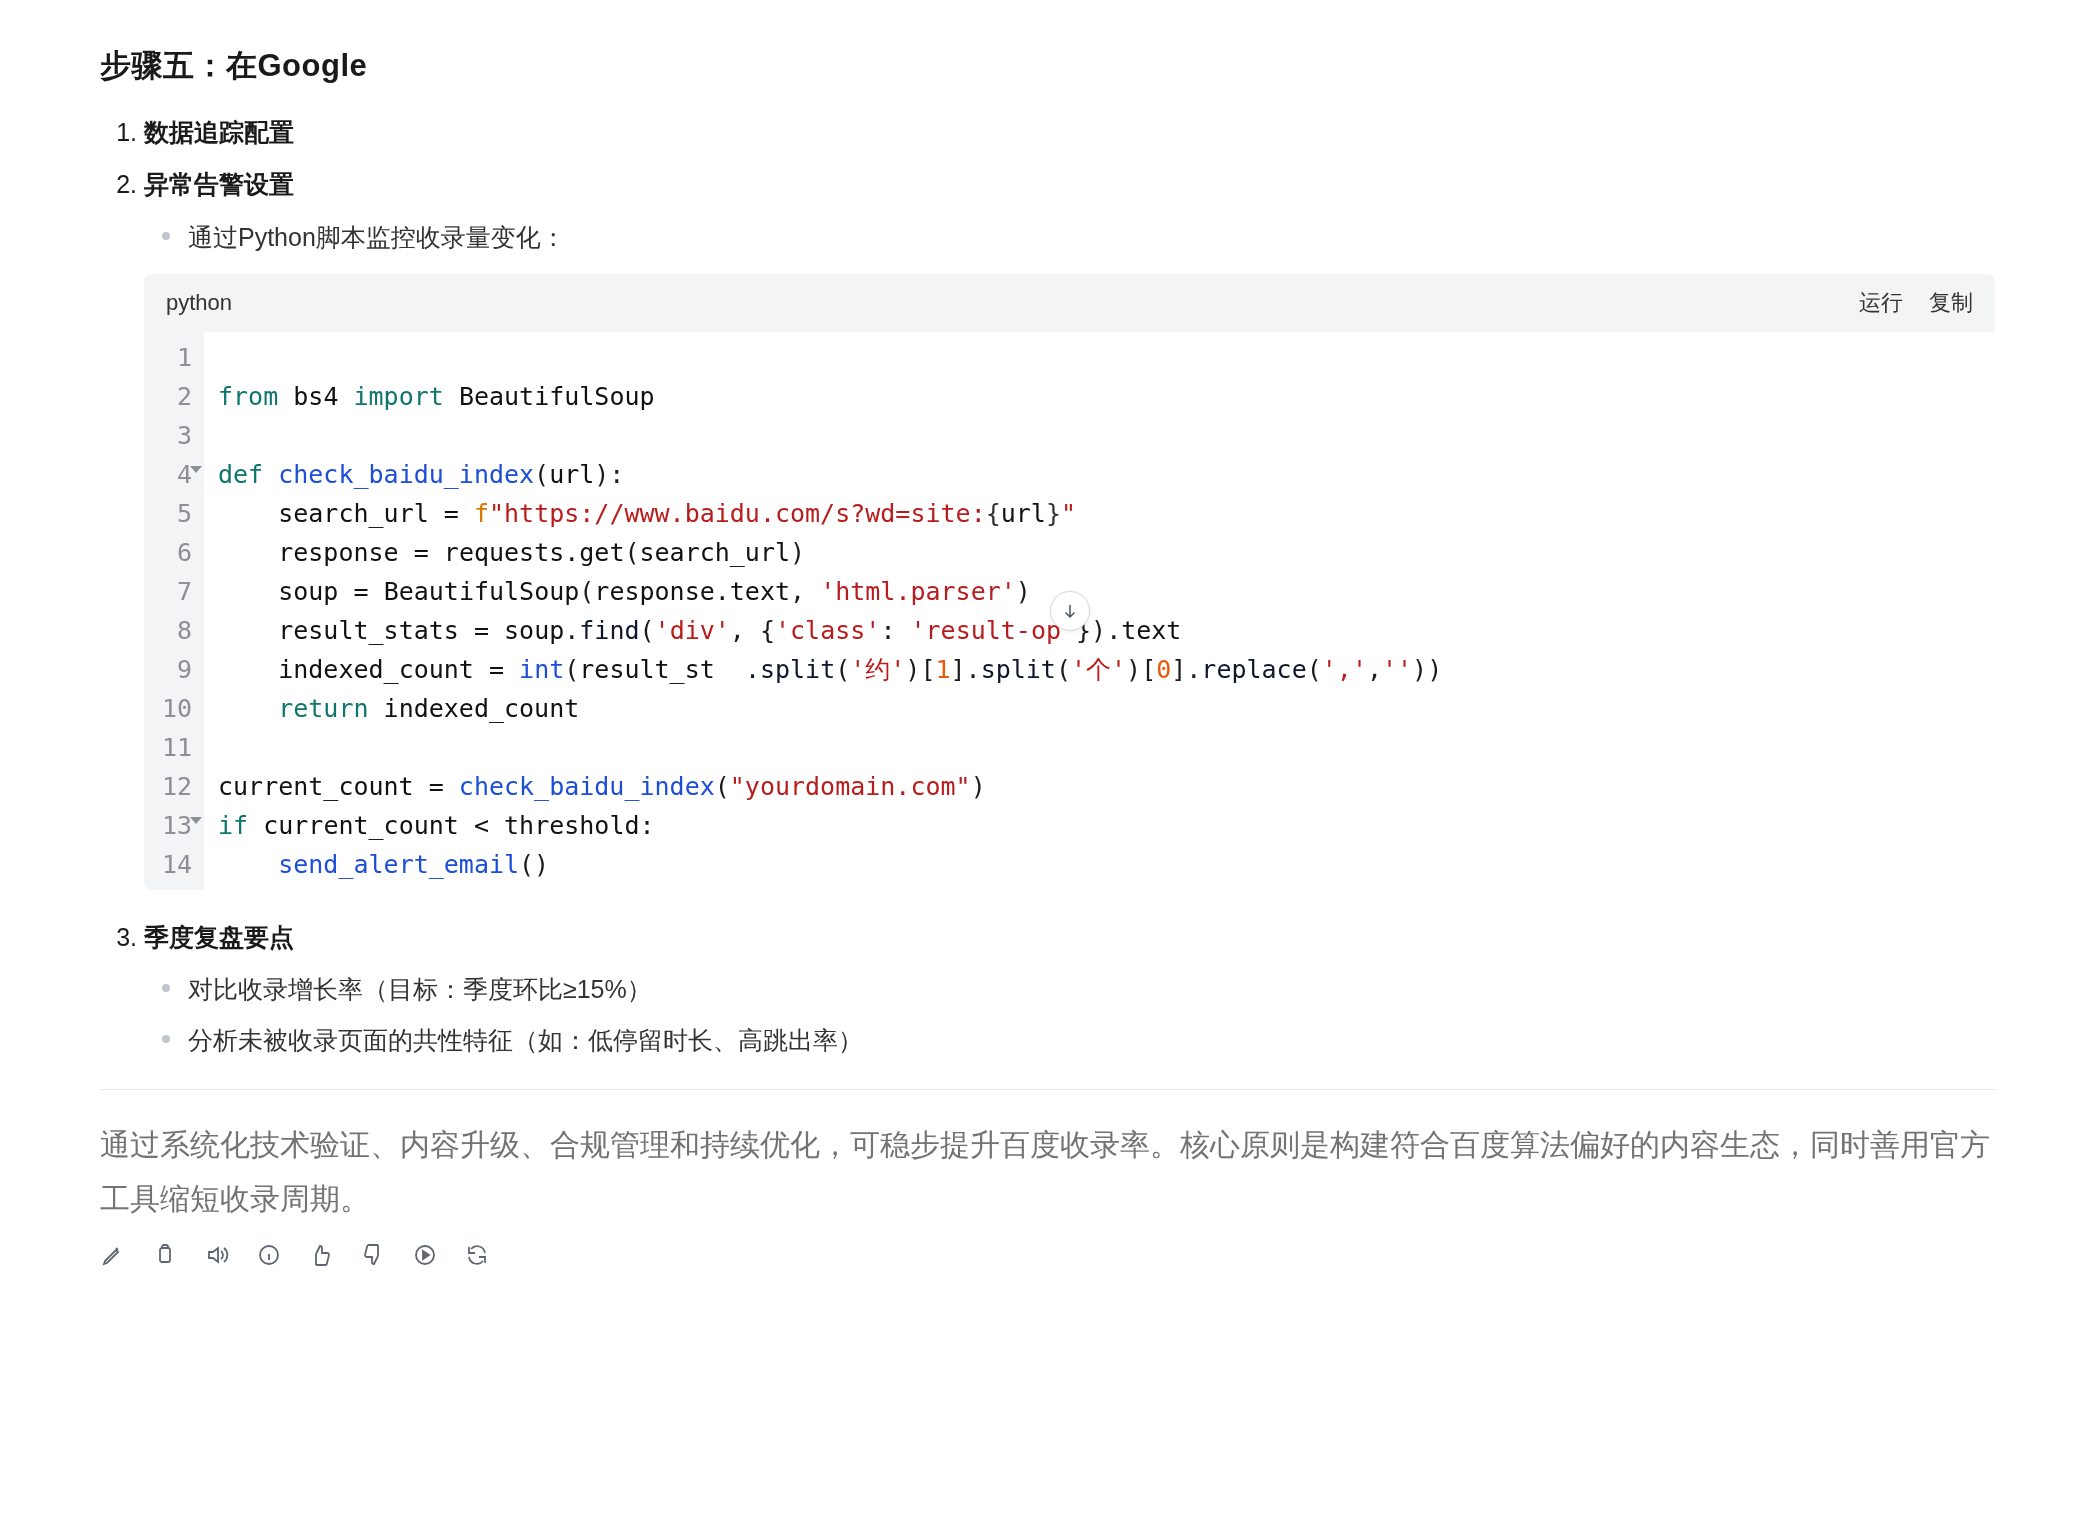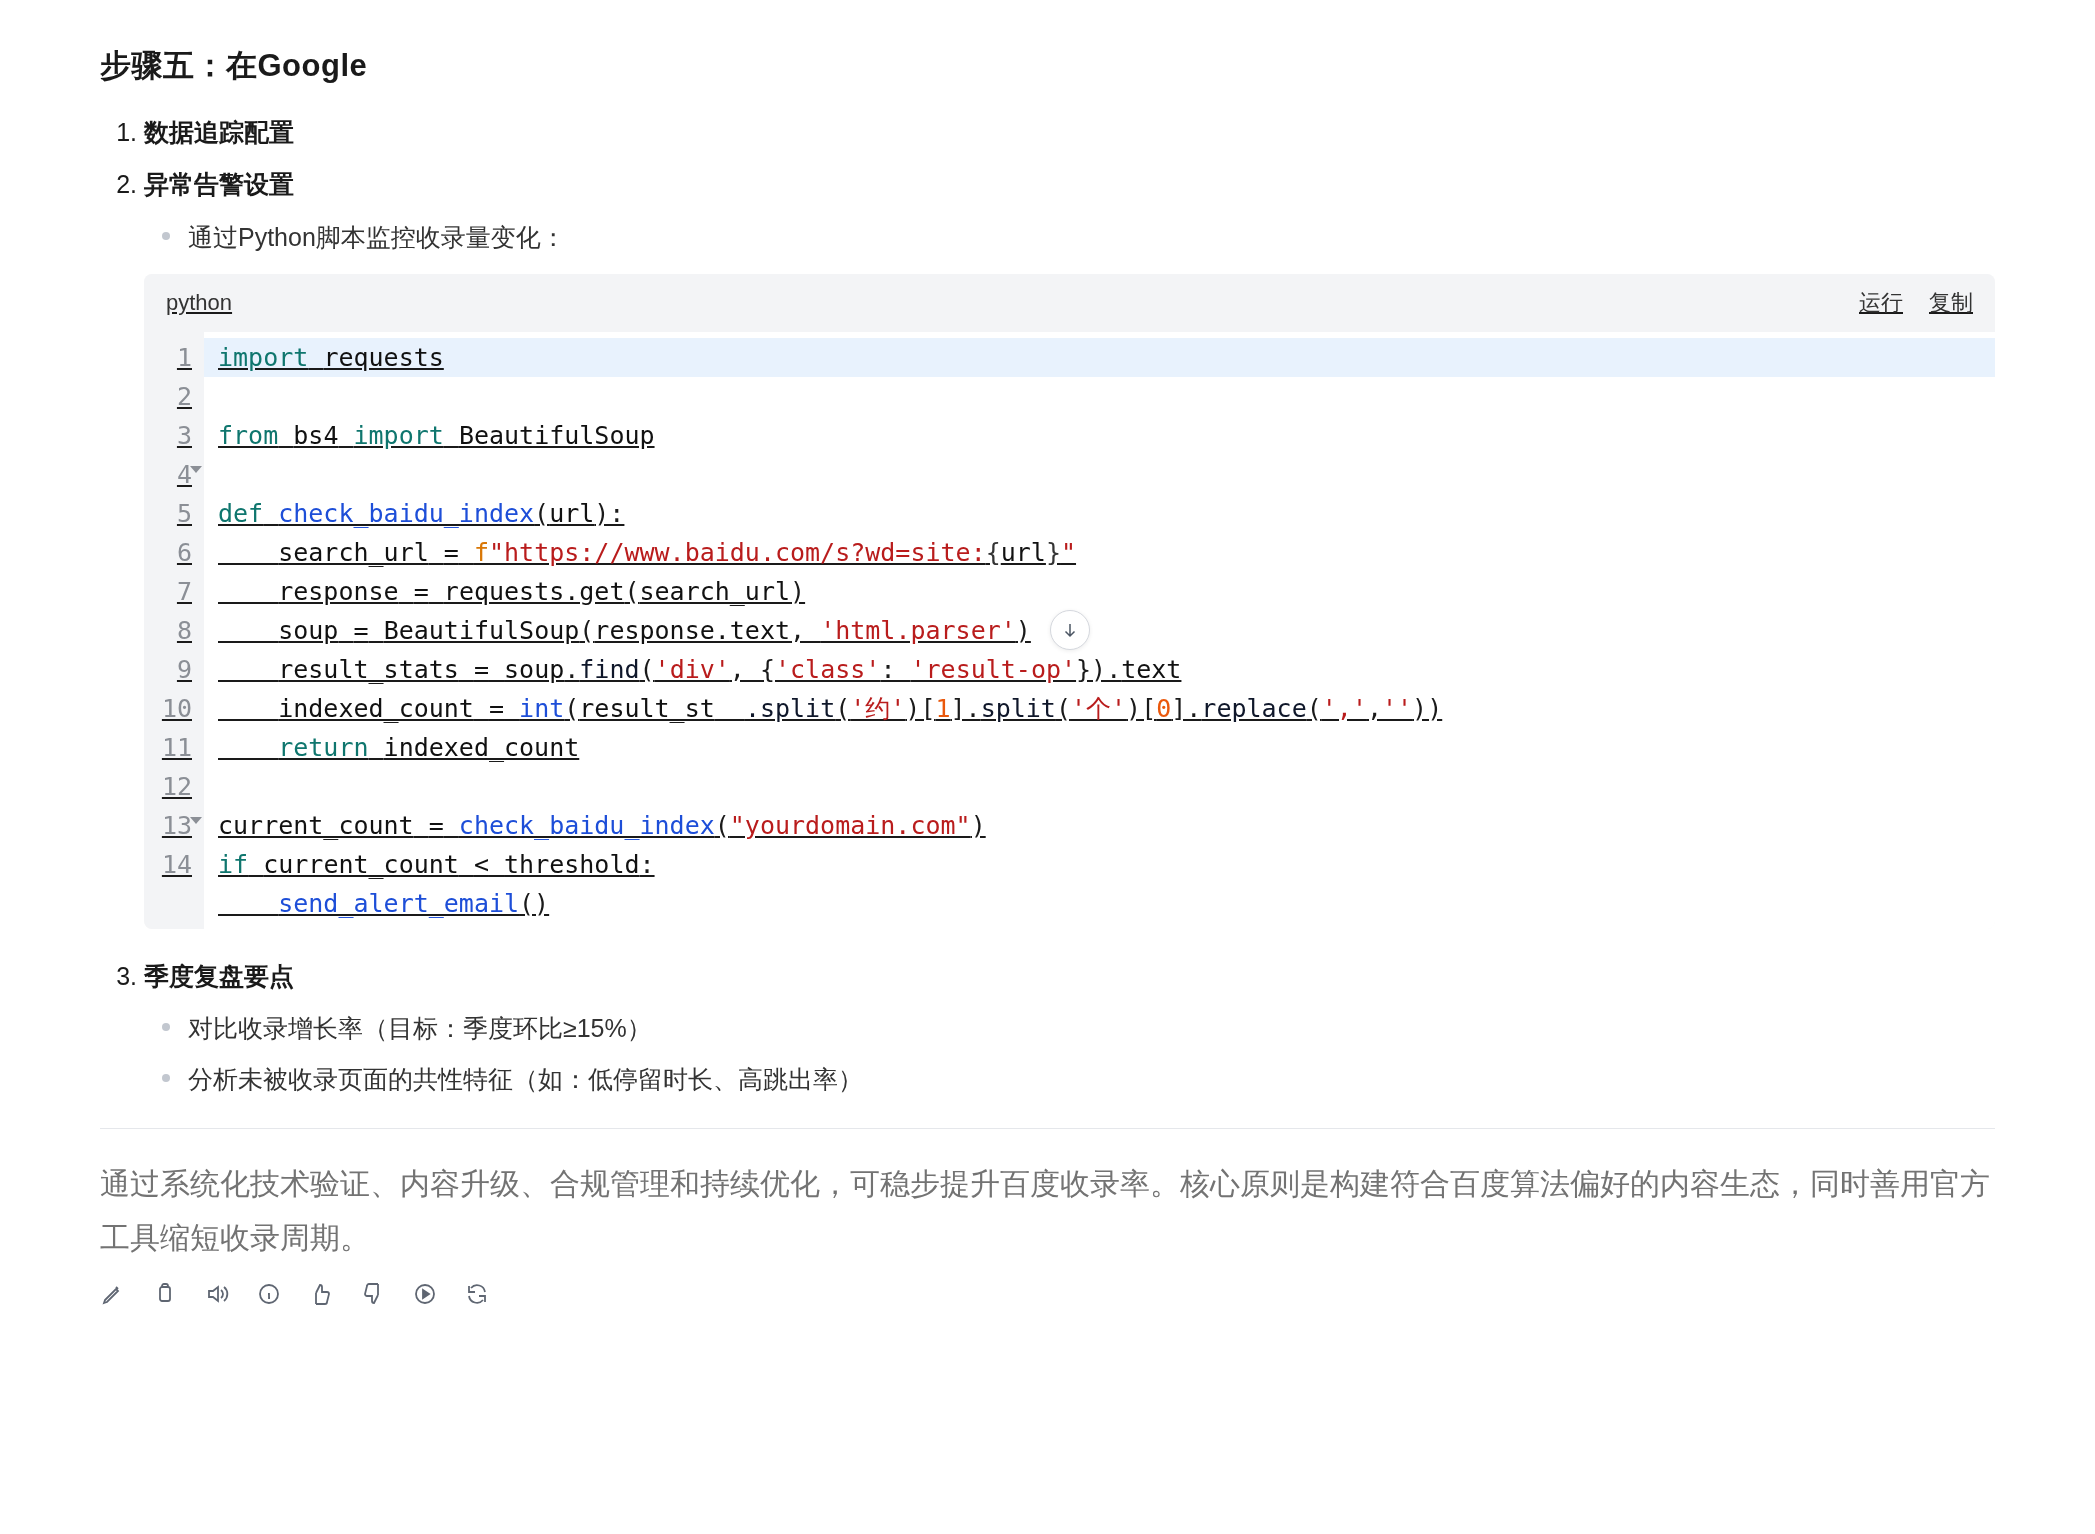--- a/index.html
+++ b/index.html
@@ -27,21 +27,20 @@
     position: absolute;
     left: -26px; top: 16px;
     width: 8px; height: 8px;
     background: #c2c7cf; border-radius: 50%;
   }
   .codeblock {
     margin: 16px 0 26px 0;
     border-radius: 8px;
     overflow: hidden;
     background: #fafafa;
-    text-decoration: underline;
   }
   .code-header {
     display: flex; align-items: center;
     background: #f3f4f6;
     padding: 10px 22px;
     font-size: 22px;
     color: #333;
   }
   .code-header .lang { font-weight: 500; }
   .code-header .spacer { flex: 1; }
@@ -141,21 +140,21 @@
           <div class="ln">6</div>
           <div class="ln">7</div>
           <div class="ln">8</div>
           <div class="ln">9</div>
           <div class="ln">10</div>
           <div class="ln">11</div>
           <div class="ln">12</div>
           <div class="ln fold">13</div>
           <div class="ln">14</div>
         </div>
-        <div class="code"><span class="line hl"><span class="tok-kw">import</span> <span class="tok-var">requests</span></span>
+        <div class="code">
 <span class="tok-kw">from</span> <span class="tok-var">bs4</span> <span class="tok-kw">import</span> <span class="tok-var">BeautifulSoup</span>
 
 <span class="tok-kw">def</span> <span class="tok-fn">check_baidu_index</span>(<span class="tok-var">url</span>):
     <span class="tok-var">search_url</span> <span class="tok-op">=</span> <span class="tok-fstr">f</span><span class="tok-str">"https://www.baidu.com/s?wd=site:</span><span class="tok-punc">{</span><span class="tok-var">url</span><span class="tok-punc">}</span><span class="tok-str">"</span>
     <span class="tok-var">response</span> <span class="tok-op">=</span> <span class="tok-var">requests.get</span>(<span class="tok-var">search_url</span>)
     <span class="tok-var">soup</span> <span class="tok-op">=</span> <span class="tok-var">BeautifulSoup</span>(<span class="tok-var">response.text</span>, <span class="tok-str">'html.parser'</span>)
     <span class="tok-var">result_stats</span> <span class="tok-op">=</span> <span class="tok-var">soup</span>.<span class="tok-attr">find</span>(<span class="tok-str">'div'</span>, {<span class="tok-str">'class'</span>: <span class="tok-str">'result-op'</span>}).<span class="tok-var">text</span>
     <span class="tok-var">indexed_count</span> <span class="tok-op">=</span> <span class="tok-fn">int</span>(<span class="tok-var">result_st</span>  <span class="tok-attr">.split</span>(<span class="tok-str">'约'</span>)[<span class="tok-num">1</span>].<span class="tok-attr">split</span>(<span class="tok-str">'个'</span>)[<span class="tok-num">0</span>].<span class="tok-attr">replace</span>(<span class="tok-str">','</span>,<span class="tok-str">''</span>))
     <span class="tok-kw">return</span> <span class="tok-var">indexed_count</span>
 

